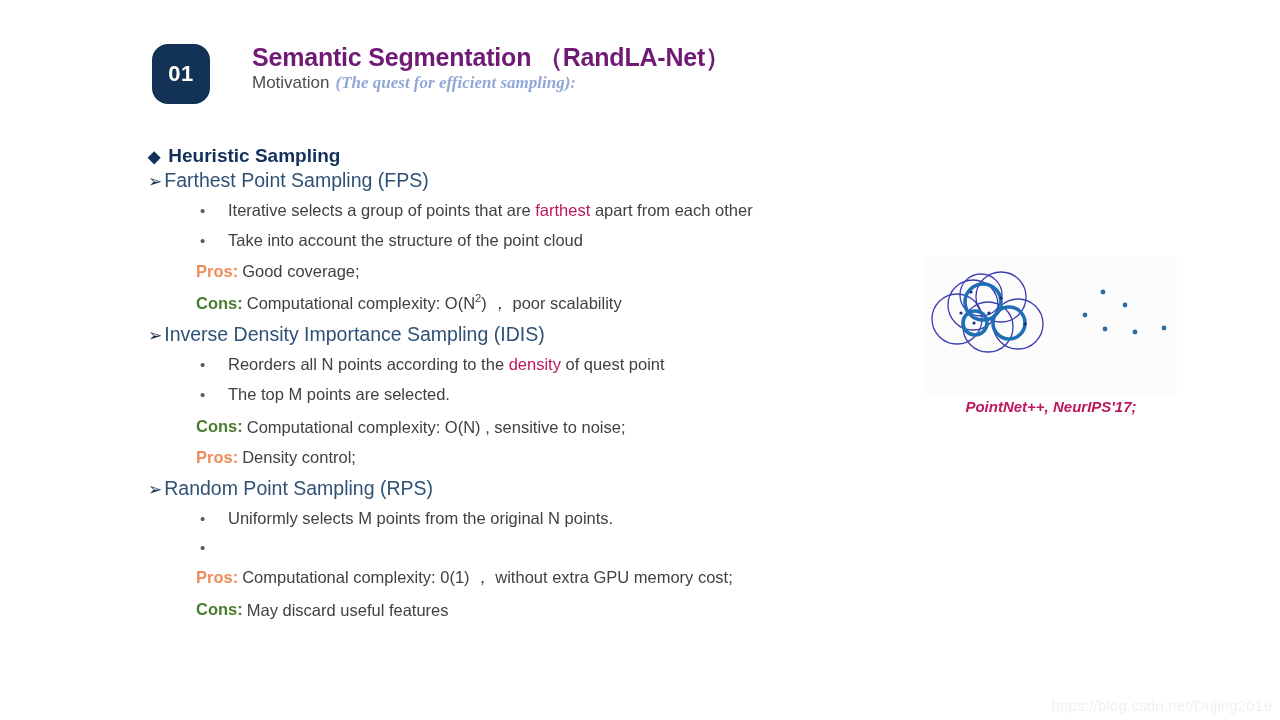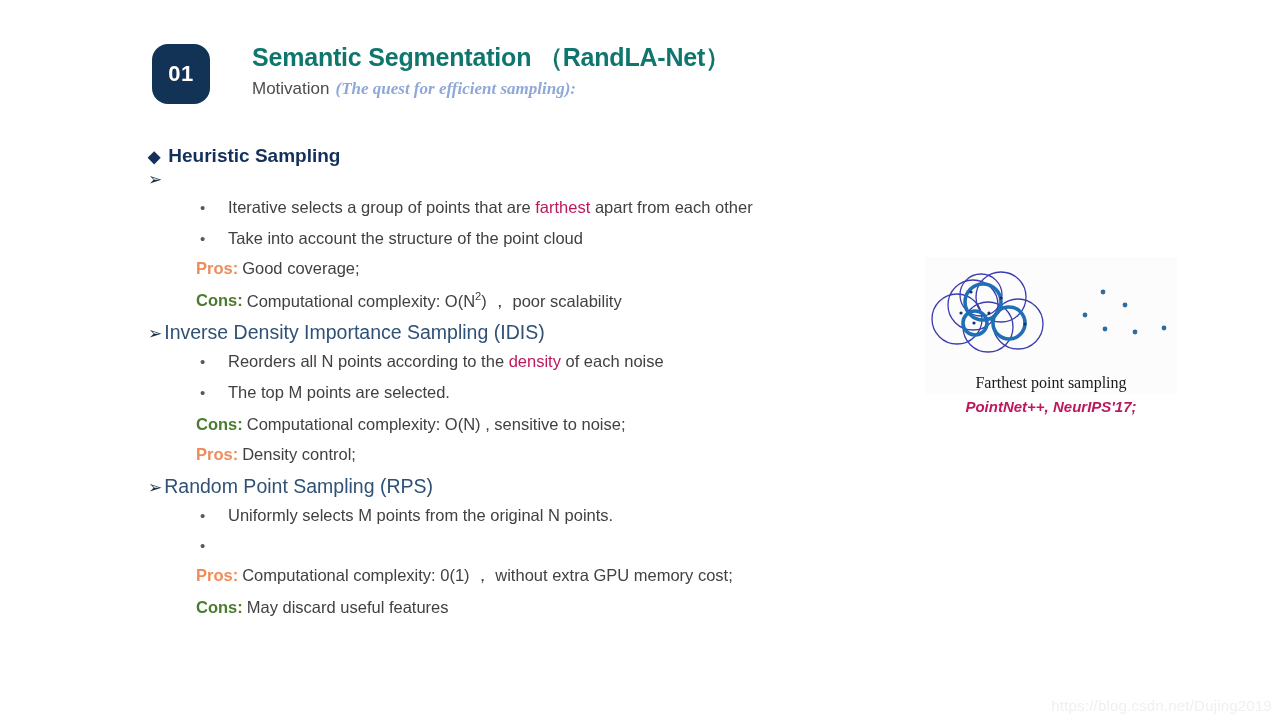--- a/index.html
+++ b/index.html
@@ -46,27 +46,26 @@
     letter-spacing: 0.5px;
   }
   .title-block {
     position: absolute;
     left: 100px;
     top: -2px;
   }
   .slide-title {
     font-size: 25px;
     font-weight: bold;
-    color: #0f766e;
+    color: #701a75;
     letter-spacing: -0.2px;
     white-space: nowrap;
     line-height: 1.25;
   }
   .subtitle-row {
-    margin-top: 6px;
     white-space: nowrap;
     line-height: 1.2;
   }
   .subtitle-main {
     font-size: 17px;
     color: #4d4d4d;
   }
   .subtitle-em {
     font-size: 17px;
     color: #8fa8d8;
@@ -212,20 +211,21 @@
 
   <div class="content">
 
     <div class="section-heading">
       <span class="diamond">◆</span><span>Heuristic Sampling</span>
     </div>
 
     <div class="group">
       <div class="group-title">
         <span class="arrow-bullet">➢</span>
+          <span>Farthest Point Sampling (FPS)</span>
       </div>
       <div class="sub-list">
         <div class="sub-item">
           <span class="dot-bullet">•</span>
           <span><span>Iterative selects a group of points that are </span><span class="hl">farthest</span><span> apart from each other</span></span>
         </div>
         <div class="sub-item">
           <span class="dot-bullet">•</span>
           <span><span>Take into account the structure of the point cloud</span><span class="hl"></span><span></span></span>
         </div>
@@ -239,21 +239,21 @@
     </div>
 
     <div class="group">
       <div class="group-title">
         <span class="arrow-bullet">➢</span>
           <span>Inverse Density Importance Sampling (IDIS)</span>
       </div>
       <div class="sub-list">
         <div class="sub-item">
           <span class="dot-bullet">•</span>
-          <span><span>Reorders all N points according to the </span><span class="hl">density</span><span> of each noise</span></span>
+          <span><span>Reorders all N points according to the </span><span class="hl">density</span><span> of quest point</span></span>
         </div>
         <div class="sub-item">
           <span class="dot-bullet">•</span>
           <span><span>The top M points are selected.</span><span class="hl"></span><span></span></span>
         </div>
       </div>
       <div class="pc-line">
         <span class="lbl-cons">Cons:</span><span>Computational complexity: O(N) , sensitive to noise;</span><sup></sup><span></span>
       </div>
       <div class="pc-line">
@@ -314,19 +314,18 @@
 
       <g fill="#2b6ca3">
         <circle cx="178" cy="35" r="2.4"></circle>
         <circle cx="200" cy="48" r="2.4"></circle>
         <circle cx="160" cy="58" r="2.4"></circle>
         <circle cx="180" cy="72" r="2.4"></circle>
         <circle cx="210" cy="75" r="2.4"></circle>
         <circle cx="239" cy="71" r="2.4"></circle>
       </g>
     </svg>
-    <div class="fig-caption-inner">Farthest point sampling</div>
   </div>
   <div class="fig-caption-below">PointNet++, NeurIPS'17;</div>
 
   <div class="watermark">https://blog.csdn.net/Dujing2019</div>
 
 </div>
 
 </body></html>

